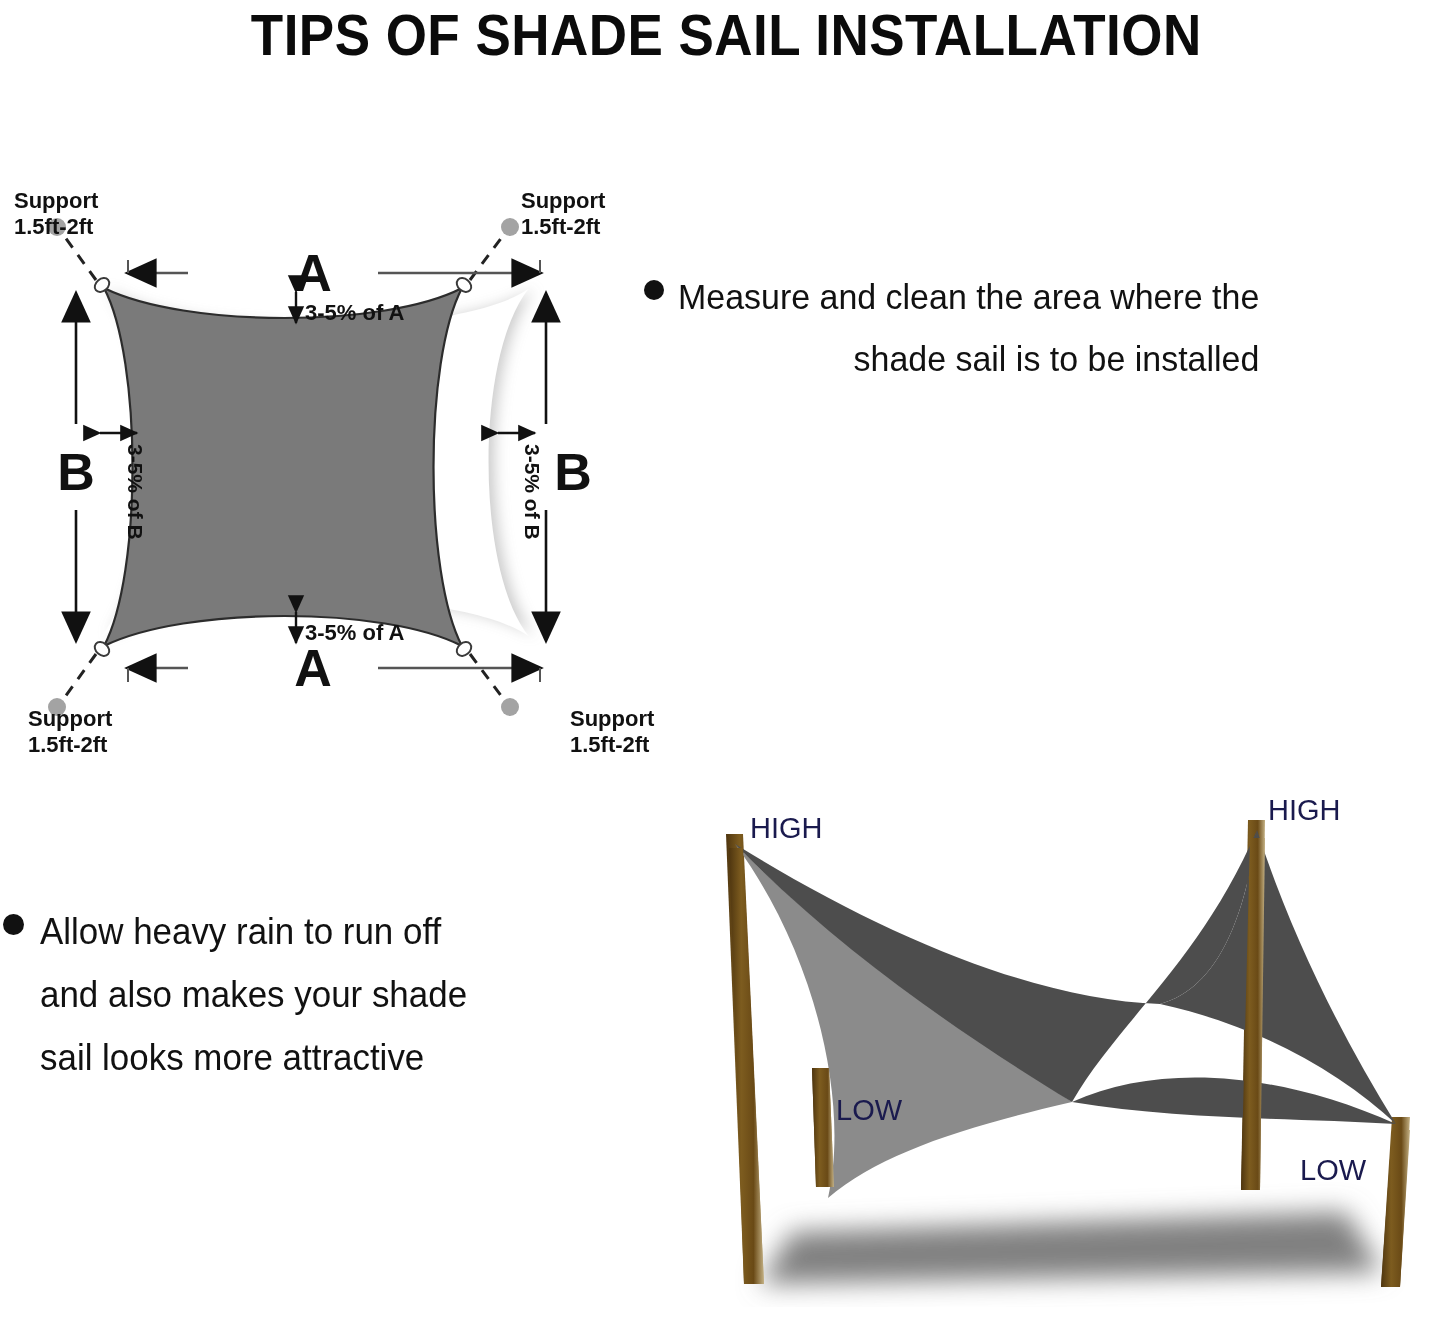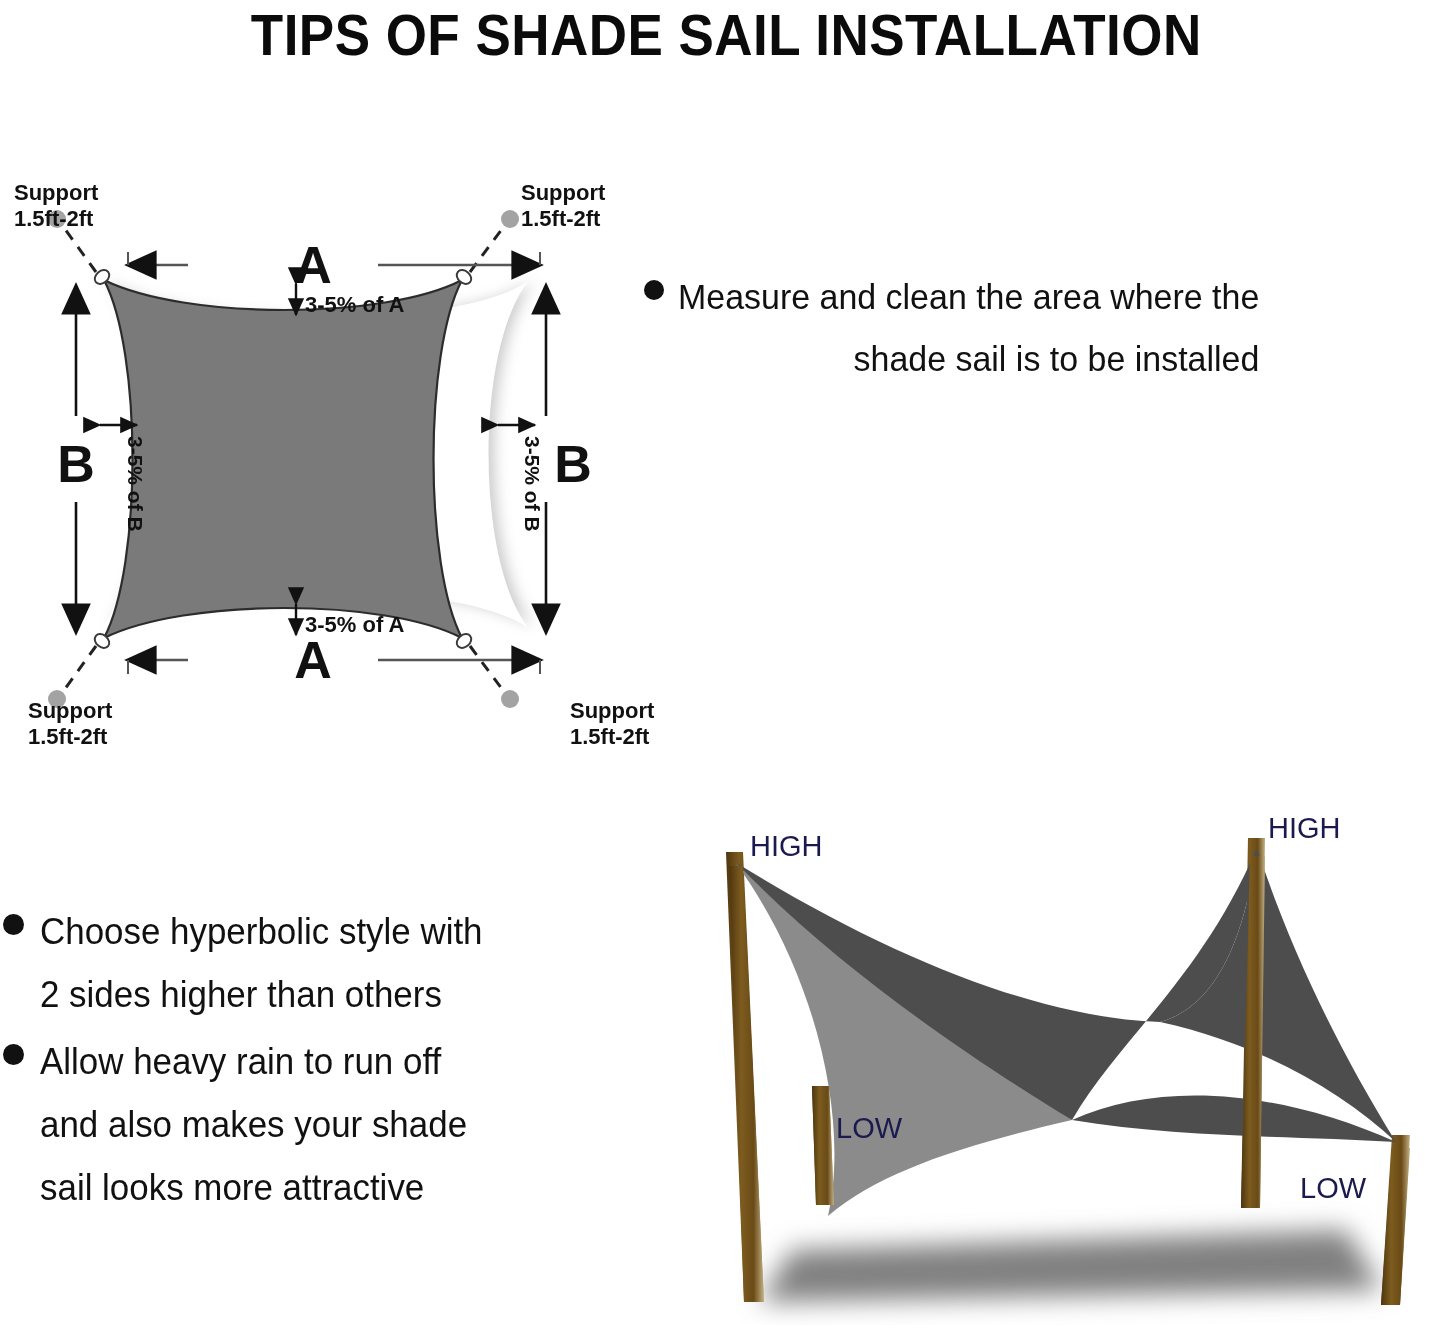--- a/index.html
+++ b/index.html
@@ -28,21 +28,21 @@
     color: #0b0b0b;
     transform: scaleX(0.93);
     transform-origin: center center;
     white-space: nowrap;
     line-height: 1;
   }
 
   
   #rect-diagram {
     position: absolute;
-    left: 0px; top: 152px;
+    left: 0px; top: 160px;
     width: 660px; height: 600px;
   }
   #rect-diagram svg { display: block; }
 
   .diag-label {
     font-family: "Liberation Sans", sans-serif;
     font-weight: bold;
     fill: #111111;
   }
 
@@ -88,21 +88,21 @@
     margin-right: 16px;
   }
   #style-list .tip-text {
     font-size: 36px;
     line-height: 63px;
   }
 
   
   #hyper-diagram {
     position: absolute;
-    left: 640px; top: 790px;
+    left: 640px; top: 772px;
     width: 812px; height: 535px;
   }
   #hyper-diagram svg { display: block; }
 
   .hl-label {
     font-family: "Liberation Sans", sans-serif;
     font-size: 29px;
     fill: #1a1a4e;
   }
 </style>
@@ -244,25 +244,20 @@
   <div class="tip-row">
     <div class="tip-bullet"></div>
     <div class="tip-text">Measure and clean the area where the
 shade sail is to be installed</div>
   </div>
 </div>
 
 <div id="style-list">
   <div class="tip-row">
     <div class="tip-bullet"></div>
-    <div class="tip-text">Choose hyperbolic style with
-2 sides higher than others</div>
-  </div>
-  <div class="tip-row">
-    <div class="tip-bullet"></div>
     <div class="tip-text">Allow heavy rain to run off
 and also makes your shade
 sail looks more attractive</div>
   </div>
 </div>
 
 <div id="hyper-diagram">
   <svg width="812" height="535" viewBox="0 0 812 535" xmlns="http://www.w3.org/2000/svg">
     <defs>
       <linearGradient id="postGrad" x1="0" y1="0" x2="1" y2="0">

